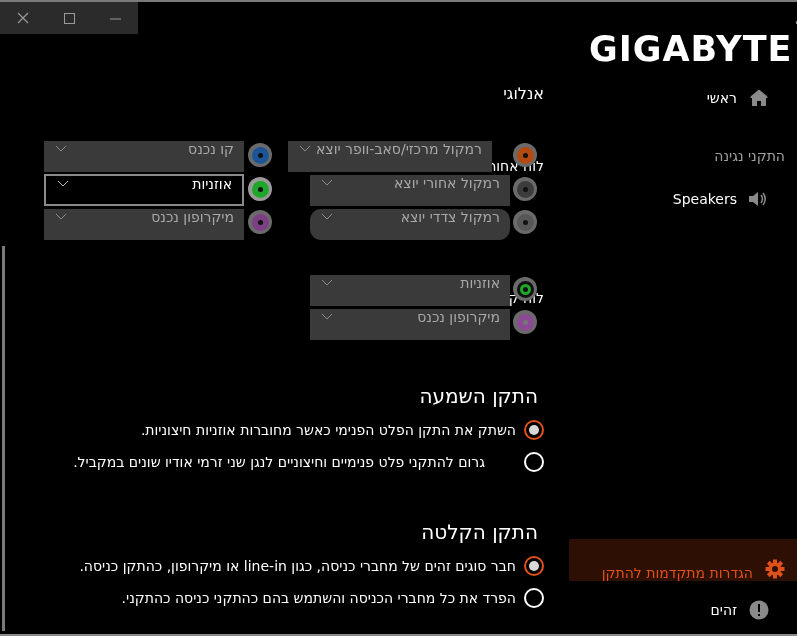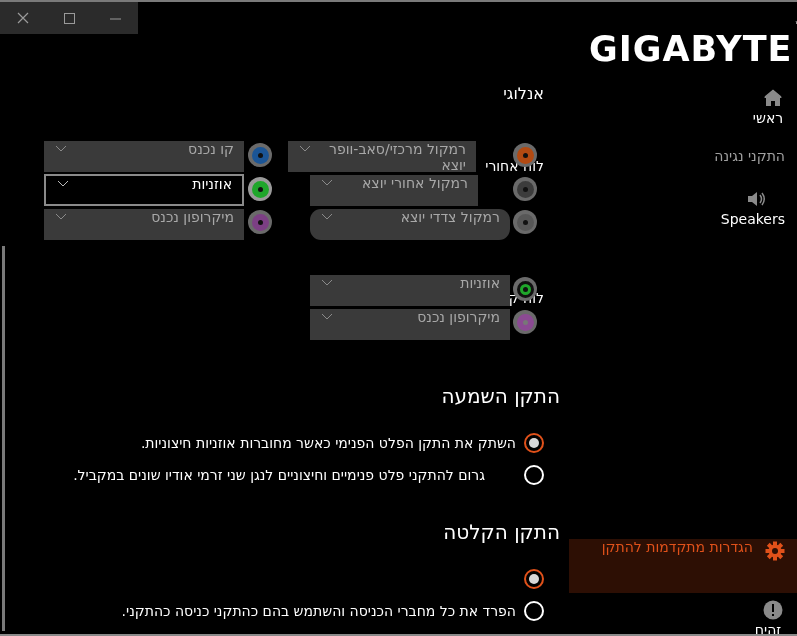--- a/index.html
+++ b/index.html
@@ -6,44 +6,44 @@
   html, body { width: 797px; height: 636px; background: #000; overflow: hidden; }
   body { position: relative; font-family: "DejaVu Sans", sans-serif; color: #fff; }
   .topline { position: absolute; left: 0; top: 0; width: 797px; height: 2px; background: #7a7a7a; }
   .botline { position: absolute; left: 0; bottom: 0; width: 797px; height: 2px; background: #8a8a8a; }
   .winctrl { position: absolute; left: 0; top: 2px; width: 138px; height: 32px; background: #2b2b2b; display: flex; align-items: center; }
   .winctrl .wbtn { width: 46px; height: 32px; display: flex; align-items: center; justify-content: center; cursor: pointer; }
   .winctrl svg { display: block; }
   .logo { position: absolute; left: 555px; top: 25px; font-family: "DejaVu Sans", sans-serif; font-weight: bold; font-size: 35px; letter-spacing: 1px; color: #fff; line-height: 40px; margin-left: 34px; }
   .logo sup { font-size: 9px; position: relative; top: -20px; margin-left: 2px; font-weight: normal; }
 
-  .nav-item { position: absolute; right: 12px; display: flex; align-items: center; direction: rtl; font-size: 14px; flex-direction: column; }
+  .nav-item { position: absolute; right: 26px; display: flex; align-items: center; direction: rtl; font-size: 14px; }
   .nav-item .ico { width: 24px; height: 24px; display: flex; align-items: center; justify-content: center; margin-left: 10px; }
   .nav-home { top: 86px; }
   .nav-home .lbl { color: #fff; }
   .nav-section { position: absolute; right: 12px; top: 148px; font-size: 14px; color: #a0a0a0; direction: rtl; }
   .nav-speakers { top: 187px; }
-  .nav-adv { position: absolute; left: 569px; top: 539px; width: 228px; height: 54px; background: #2d0f04; display: flex; align-items: flex-start; direction: rtl; padding-right: 10px; font-size: 14px; color: #e0511a; cursor: pointer; }
+  .nav-adv { position: absolute; left: 569px; top: 539px; width: 228px; height: 42px; background: #2d0f04; display: flex; align-items: flex-end; direction: rtl; padding-right: 10px; font-size: 14px; color: #e0511a; cursor: pointer; }
   .nav-adv .ico { width: 24px; height: 24px; display:flex; align-items:center; justify-content:center; margin-left: 10px; }
   .nav-info { top: 598px; }
 
   .h-analog { position: absolute; right: 253px; top: 84px; font-size: 16px; direction: rtl; }
   .h-sub { position: absolute; right: 253px; font-size: 14px; direction: rtl; margin-top: 40px; }
   .h-rear { top: 118px; }
   .h-front { top: 250px; }
 
   .dd { position: absolute; height: 31px; background: #3a3a3a; display: flex; align-items: flex-start; justify-content: space-between; direction: rtl; padding: 0 10px 0 10px; font-size: 14px; color: #a8a8a8; cursor: pointer; }
   .dd .chev { width: 14px; height: 14px; display: flex; align-items: center; justify-content: center; }
   .dd.active { background: #000; border: 2px solid #8a8a8a; color: #fff; }
   .jack { position: absolute; width: 24px; height: 24px; border-radius: 50%; background: #6a6a6a; display: flex; align-items: center; justify-content: center; }
   .jack .in { width: 17px; height: 17px; border-radius: 50%; display:flex; align-items:center; justify-content:center; }
   .jack .hole { width: 5px; height: 5px; border-radius: 50%; background: #111; }
 
-  .sec-title { position: absolute; right: 237px; font-size: 20px; direction: rtl; color: #fff; }
-  .radio-row { position: absolute; right: 253px; display: flex; align-items: center; direction: rtl; font-size: 14px; color: #fff; cursor: pointer; white-space: nowrap; margin-top: 13px; }
+  .sec-title { position: absolute; right: 259px; font-size: 20px; direction: rtl; color: #fff; }
+  .radio-row { position: absolute; right: 253px; display: flex; align-items: center; direction: rtl; font-size: 14px; color: #fff; cursor: pointer; white-space: nowrap; }
   .radio { width: 20px; height: 20px; border-radius: 50%; border: 2px solid #fff; margin-left: 8px; display:flex; align-items:center; justify-content:center; flex-shrink: 0; }
   .radio.checked { border-color: #e0511a; }
   .radio.checked .dot { width: 10px; height: 10px; border-radius: 50%; background: #d8d8d8; }
 
   .scrollbar { position: absolute; left: 2px; top: 246px; width: 3px; height: 385px; background: #7a7a7a; }
 </style>
 </head>
 <body>
 
 <div class="topline"></div>
@@ -123,35 +123,35 @@
 </div>
 
 <div class="h-analog">אנלוגי</div>
 <div class="h-sub h-rear">לוח אחורי</div>
 
 <div class="jack" style="left:513px;top:143px;">
     <div class="in" style="background:#b34a12">
       <div class="hole"></div>
     </div>
   </div>
-<div class="dd" style="left:288px;top:141px;width:188px;">
+<div class="dd" style="left:288px;top:141px;width:204px;">
   <span>רמקול מרכזי/סאב-וופר יוצא</span>
   <span class="chev">
       <svg width="12" height="7" viewBox="0 0 12 7">
         <path d="M1 1 L6 6 L11 1" stroke="#8a8a8a" stroke-width="1" fill="none"></path>
       </svg>
     </span>
 </div>
 
 <div class="jack" style="left:513px;top:177px;">
     <div class="in" style="background:#3c3c3c">
       <div class="hole"></div>
     </div>
   </div>
-<div class="dd" style="left:310px;top:175px;width:168px;">
+<div class="dd" style="left:310px;top:175px;width:200px;">
   <span>רמקול אחורי יוצא</span>
   <span class="chev">
       <svg width="12" height="7" viewBox="0 0 12 7">
         <path d="M1 1 L6 6 L11 1" stroke="#8a8a8a" stroke-width="1" fill="none"></path>
       </svg>
     </span>
 </div>
 
 <div class="jack" style="left:513px;top:210px;">
     <div class="in" style="background:#575757">
@@ -249,20 +249,21 @@
 <div class="radio-row" style="top:452px;gap:31px;">
   <span class="radio"></span>
   <span>גרום להתקני פלט פנימיים וחיצוניים לנגן שני זרמי אודיו שונים במקביל.</span>
 </div>
 
 <div class="sec-title" style="top:520px;">התקן הקלטה</div>
 <div class="radio-row" style="top:556px;">
   <span class="radio checked">
       <span class="dot"></span>
     </span>
+  <span>חבר סוגים זהים של מחברי כניסה, כגון line-in או מיקרופון, כהתקן כניסה.</span>
 </div>
 <div class="radio-row" style="top:588px;">
   <span class="radio"></span>
   <span>הפרד את כל מחברי הכניסה והשתמש בהם כהתקני כניסה כהתקני.</span>
 </div>
 
 <div class="scrollbar"></div>
 <div class="botline"></div>
 
 </body></html>

